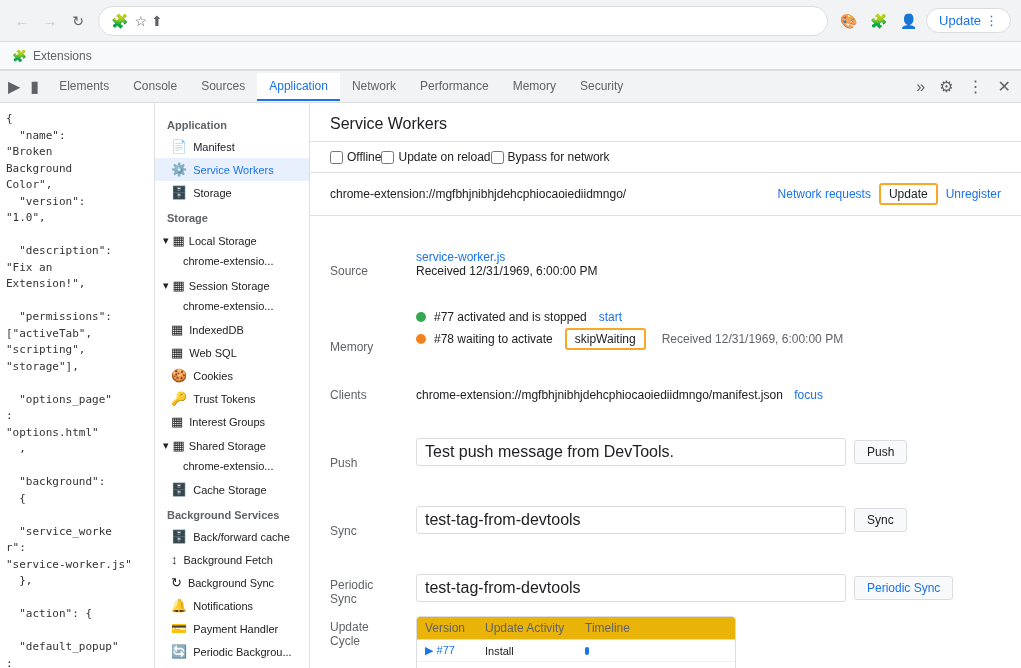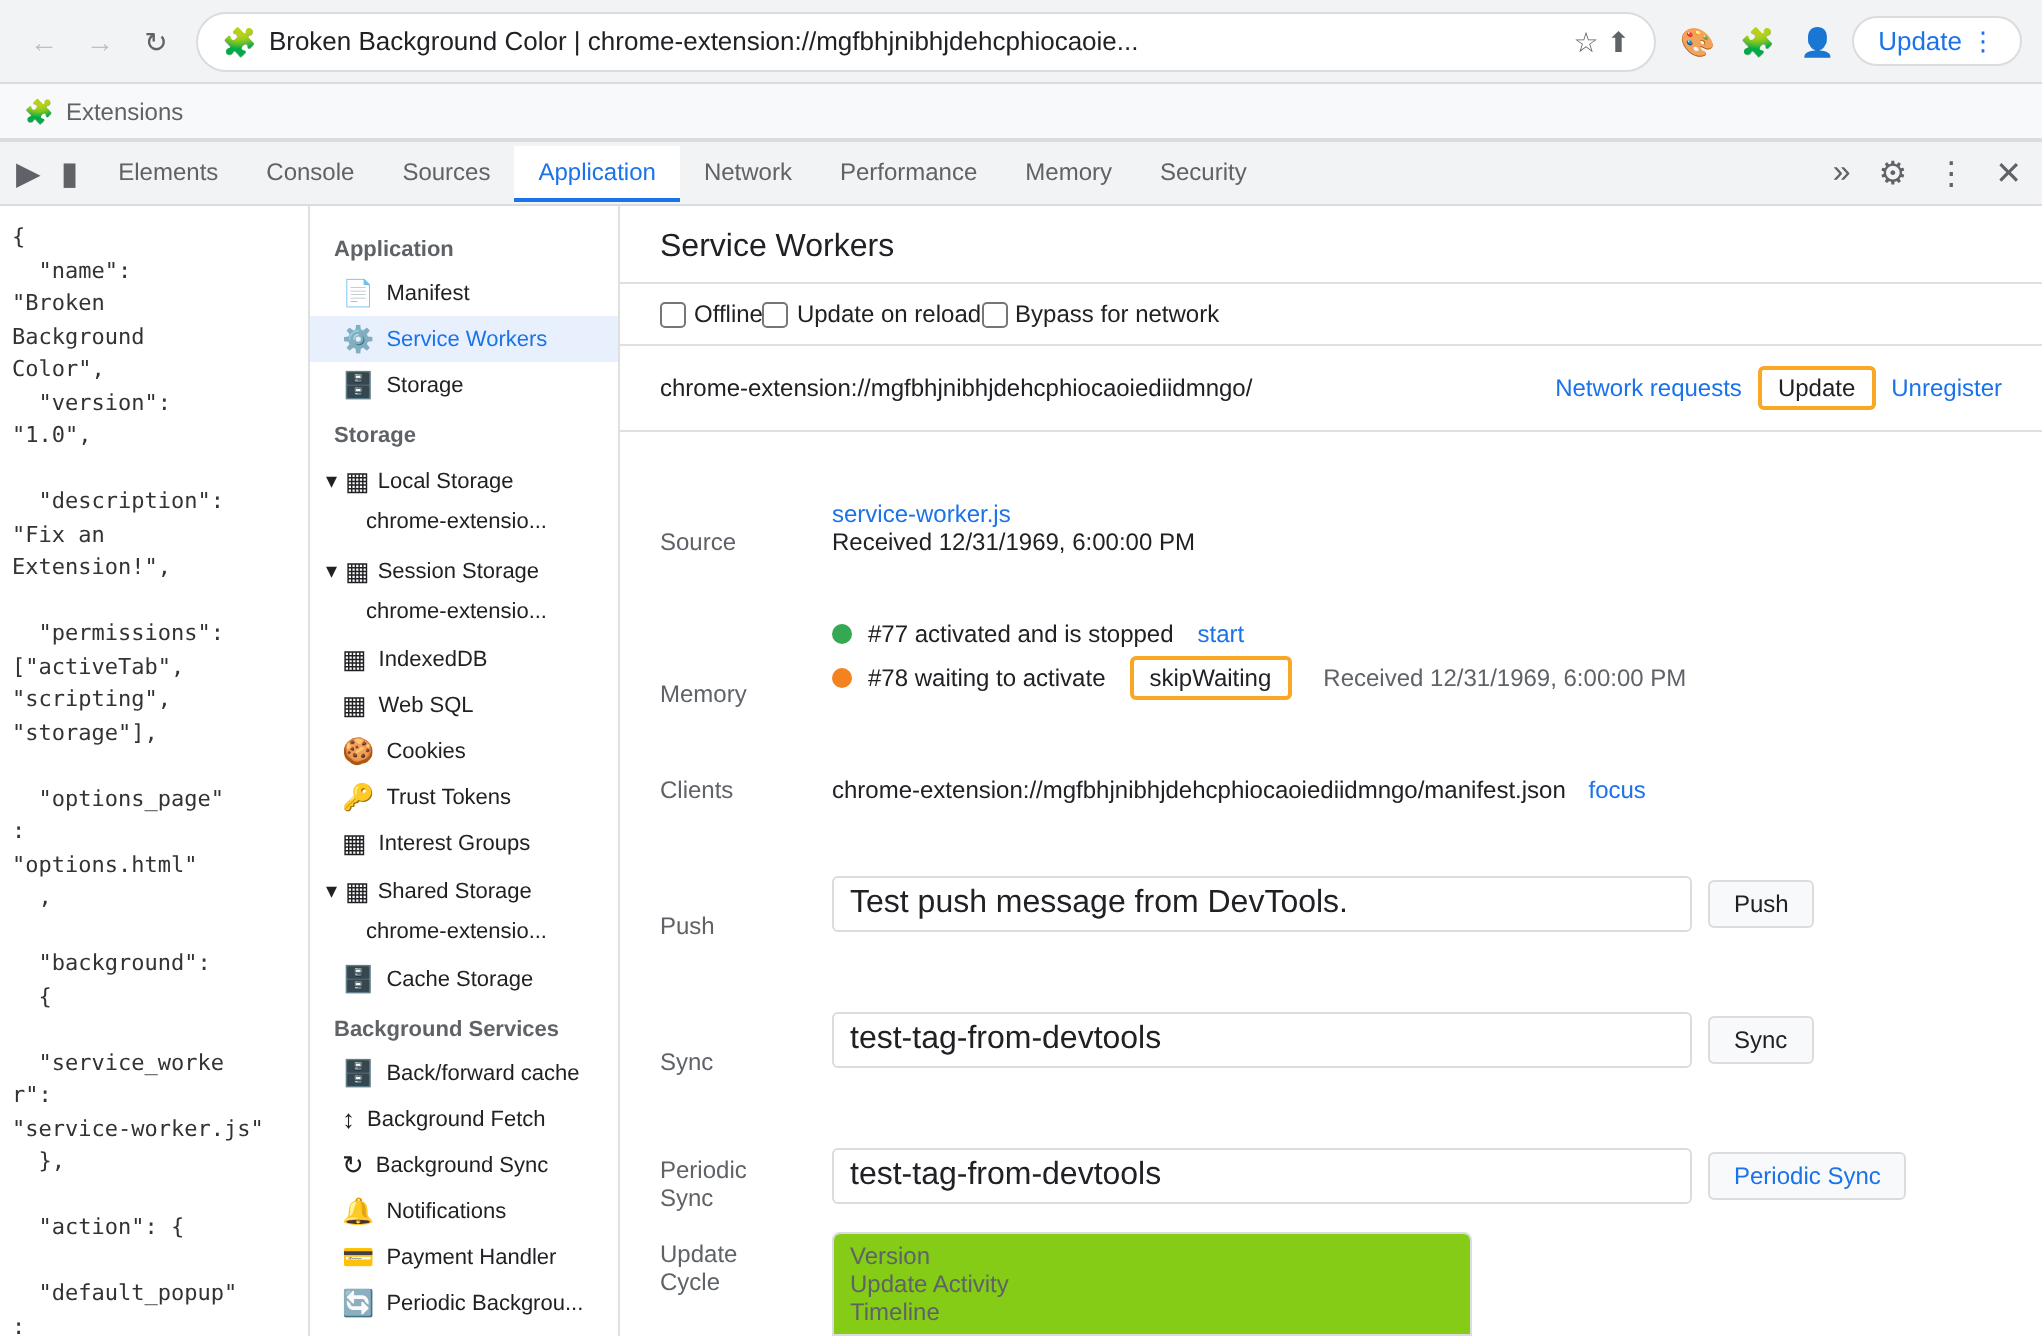--- a/index.html
+++ b/index.html
@@ -323,26 +323,25 @@
     }
     .uc-table {
       border: 1px solid #dadce0;
       border-radius: 4px;
       overflow: hidden;
       font-size: 12px;
       min-width: 320px;
     }
     .uc-head {
       display: flex;
-      background: #84cc16;
+      background: #eab308;
       border-bottom: 1px solid #dadce0;
       padding: 4px 8px;
       font-weight: 500;
       color: #5f6368;
-      flex-direction: column;
     }
     .uc-row {
       display: flex;
       align-items: center;
       padding: 4px 8px;
       border-bottom: 1px solid #f0f0f0;
     }
     .uc-row:last-child { border-bottom: none; }
     .uc-col-version { width: 60px; color: #1a73e8; cursor: pointer; font-size: 11px; }
     .uc-col-activity { width: 100px; font-size: 11px; color: #202124; }
@@ -365,23 +364,20 @@
 <body>
 
 <div class="browser-bar">
   <div class="nav-buttons">
     <button class="nav-btn disabled">←</button>
     <button class="nav-btn disabled">→</button>
     <button class="nav-btn">↻</button>
   </div>
   <div class="omnibox">
     <span class="omnibox-favicon">🧩</span>
-    <span class="omnibox-text">
-      <span>Broken Background Color</span> | <span>chrome-extension://mgfbhjnibhjdehcphiocaoie...</span>
-    </span>
     <div class="omnibox-icons">
       <button class="omnibox-icon-btn">☆</button>
       <button class="omnibox-icon-btn">⬆</button>
     </div>
   </div>
   <div class="browser-actions">
     <button class="browser-action-btn">🎨</button>
     <button class="browser-action-btn">🧩</button>
     <button class="browser-action-btn">👤</button>
     <button class="update-btn">

